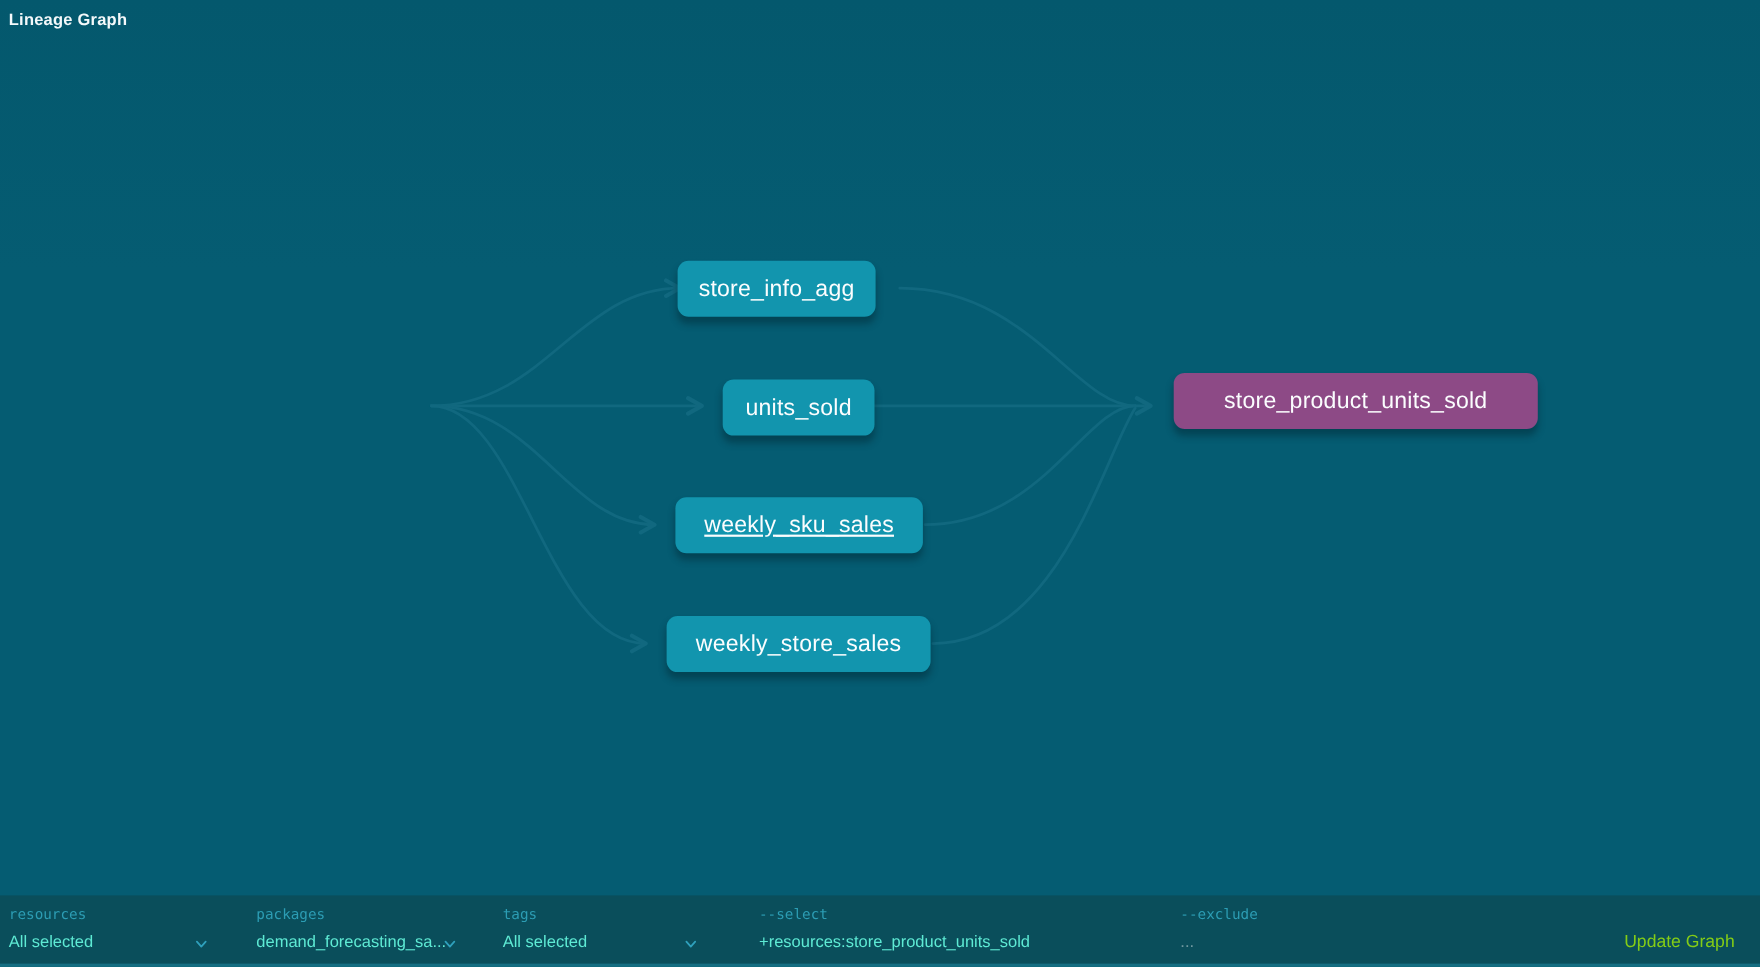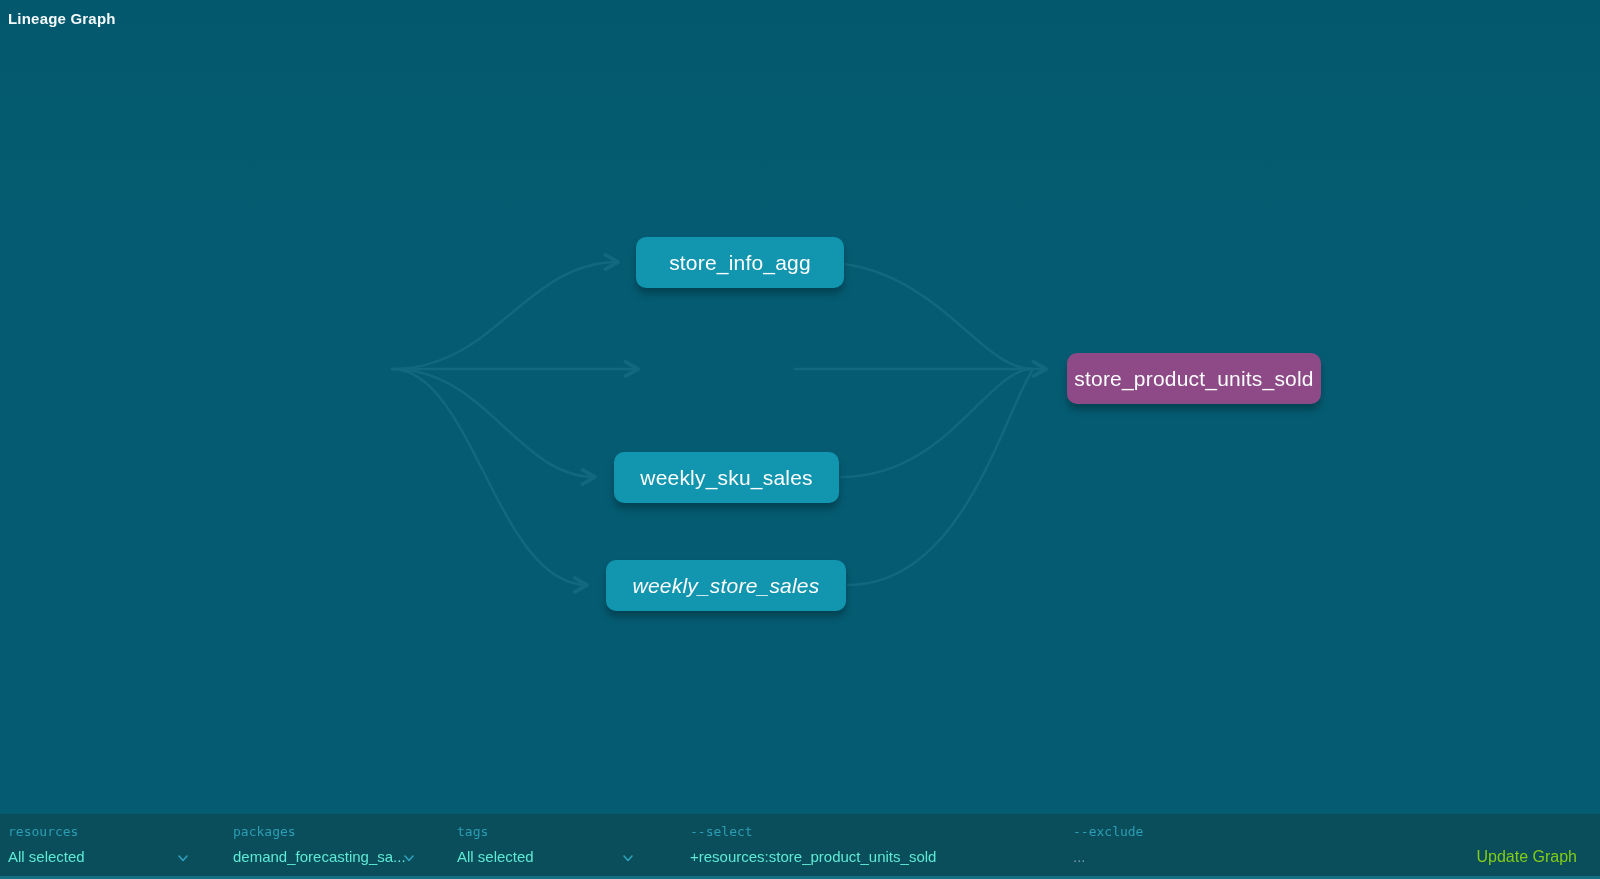--- a/index.html
+++ b/index.html
@@ -43,25 +43,25 @@
     color: #FBFDFE;
     letter-spacing: 0.2px;
     box-shadow: 0 6px 7px rgba(2, 38, 48, 0.45);
     cursor: pointer;
     white-space: nowrap;
   }
   .node--teal   { background: #1295AE; }
   .node--purple { background: #8D4A86; }
 
   .node--store-info               { left: 256px;  top: 345px; width: 136px; }
-  .node--store-info-agg           { left: 636px;  top: 237px; width: 208px; }
+  .node--store-info-agg           { left: 616px;  top: 237px; width: 180px; }
   .node--units-sold               { left: 657px;  top: 345px; width: 138px; }
-  .node--weekly-sku-sales         { left: 614px;  top: 452px; width: 225px; }
-  .node--weekly-store-sales       { left: 606px;  top: 560px; width: 240px; font-style: italic; }
-  .node--store-product-units-sold { left: 1067px; top: 353px; width: 254px; }
+  .node--weekly-sku-sales         { left: 614px;  top: 452px; width: 225px; text-decoration: underline; }
+  .node--weekly-store-sales       { left: 606px;  top: 560px; width: 240px; }
+  .node--store-product-units-sold { left: 1067px; top: 339px; width: 331px; }
 
   
   .toolbar {
     position: absolute;
     left: 0; top: 814px;
     width: 1600px; height: 65px;
     background: #0A4E5B;
     padding-left: 16px;
   }
   .toolbar-accent {
@@ -139,20 +139,21 @@
       <path d="M795,369 L1032,369"></path>
       <path d="M841,477 C947,477 987,369 1032,369"></path>
       <path d="M848,585 C962,585 1002,418 1032,371"></path>
       <path d="M1032,369 L1046,369" marker-end="url(#arrow)"></path>
     </g>
   </svg>
 
   <div class="page-title">Lineage Graph</div>
 
   <div class="node node--teal node--store-info-agg">store_info_agg</div>
+  <div class="node node--teal node--units-sold">units_sold</div>
   <div class="node node--teal node--weekly-sku-sales">weekly_sku_sales</div>
   <div class="node node--teal node--weekly-store-sales">weekly_store_sales</div>
   <div class="node node--purple node--store-product-units-sold">store_product_units_sold</div>
 </div>
 
 <div class="toolbar">
 
   <div class="field field--resources">
     <div class="field-label">resources</div>
     <div class="field-value">All selected</div>

